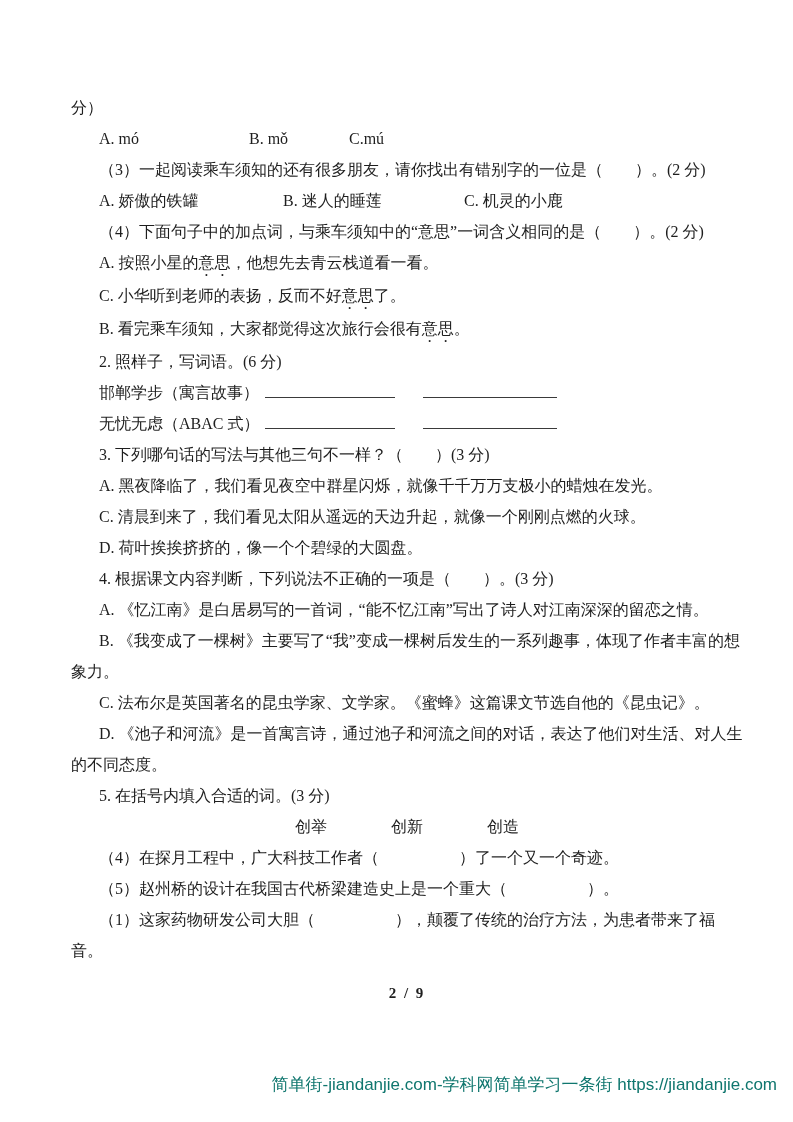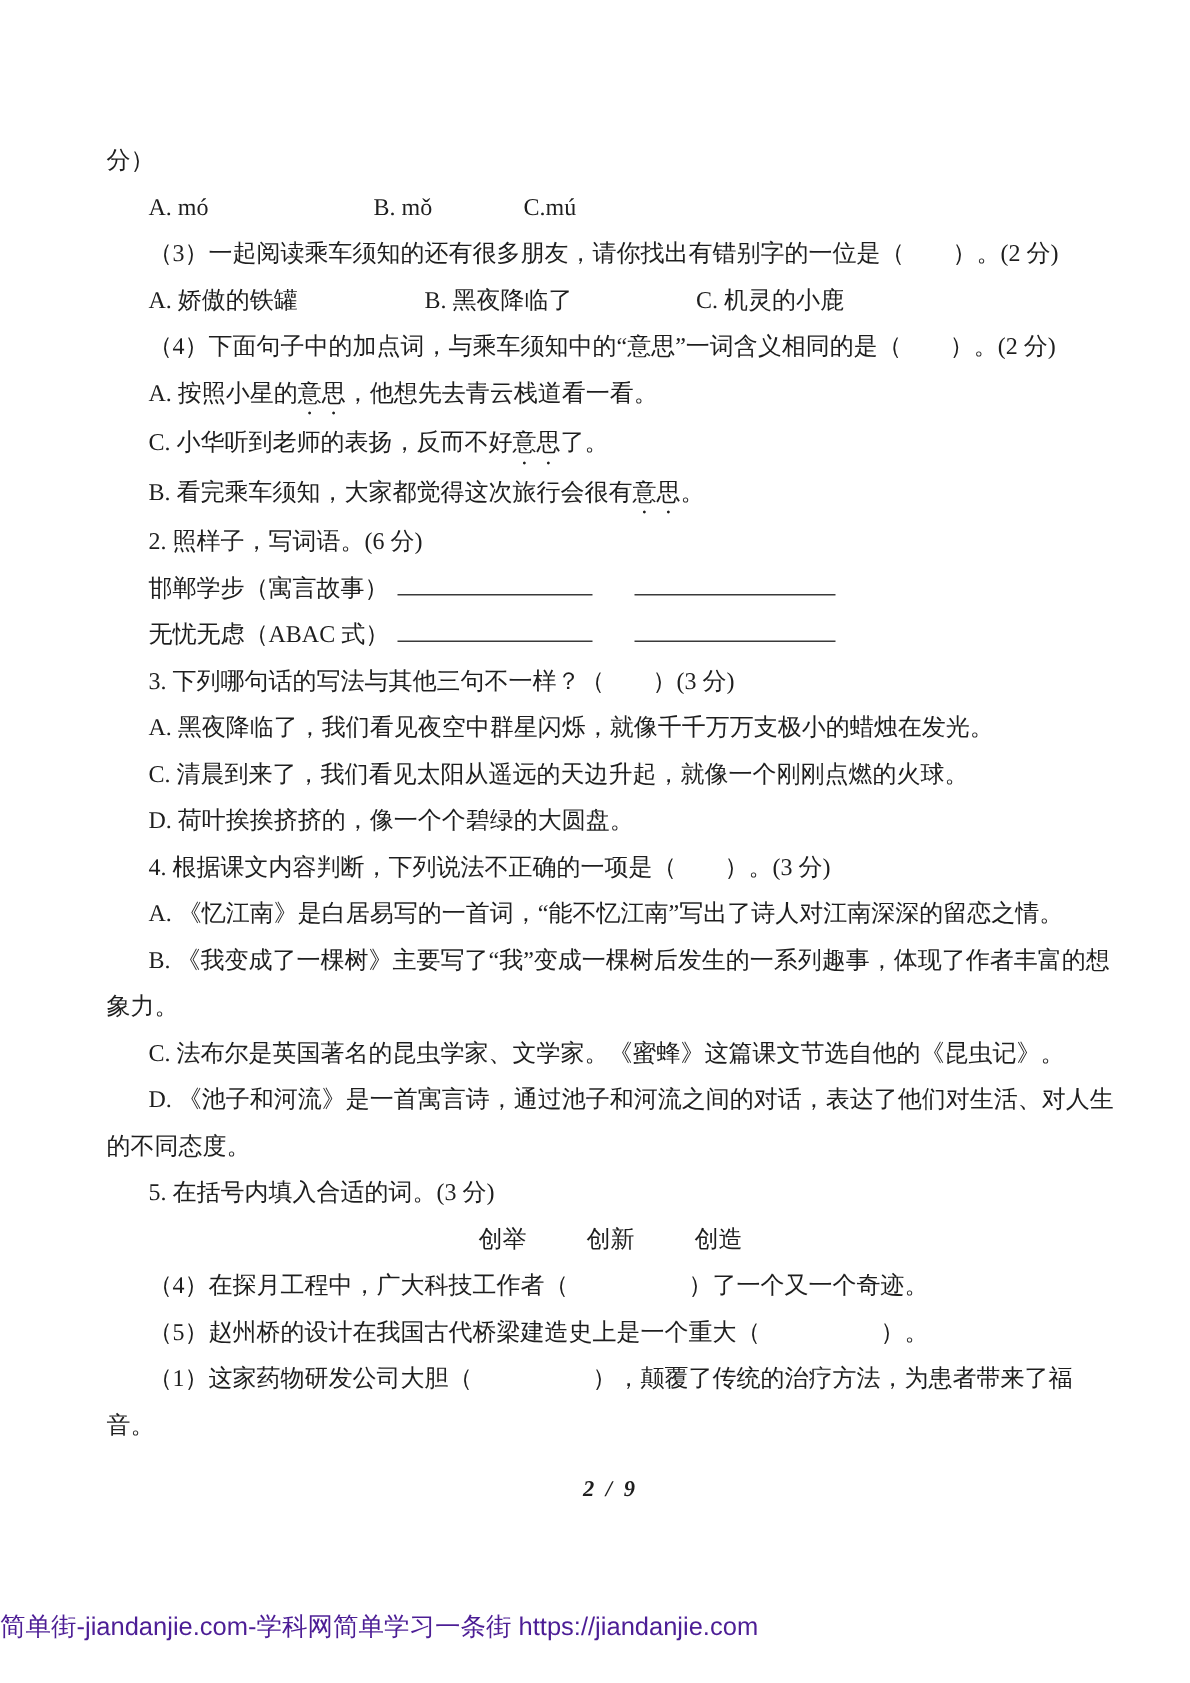--- a/index.html
+++ b/index.html
@@ -23,46 +23,46 @@
     border-bottom:1px solid #3a3a3a;
     vertical-align:baseline;margin-left:6px;
   }
   .blank + .blank{width:134px;margin-left:28px;}
   .emph{
     -webkit-text-emphasis:filled dot;
     -webkit-text-emphasis-position:under right;
     text-emphasis:filled dot;
     text-emphasis-position:under right;
   }
-  .bank{display:flex;justify-content:center;gap:40px;margin:0;text-indent:0;}
+  .bank{display:flex;justify-content:center;gap:64px;margin:0;text-indent:0;}
   .pagenum{
     text-align:center;font-weight:bold;font-size:15px;
-    margin-top:12px;letter-spacing:2px;text-indent:0;font-style:italic;
+    margin-top:12px;letter-spacing:2px;text-indent:0;
   }
   .footer{
     position:absolute;left:0;right:16px;bottom:26px;
-    text-align:left;color:#4c1d95;font-size:17px;
+    text-align:right;color:#0f766e;font-size:17px;
     font-family:"Liberation Sans","DejaVu Sans",sans-serif;
   }
 </style>
 </head>
 <body>
 
 <div class="page">
 
   <p class="ln noindent">分）</p>
 
   <p class="ln">
     <span class="cell w150">A. mó</span><span class="cell w100">B. mǒ</span><span class="cell">C.mú</span>
   </p>
 
   <p class="ln">（3）一起阅读乘车须知的还有很多朋友，请你找出有错别字的一位是（　　）。(2 分)</p>
 
   <p class="ln">
-    <span class="cell w184">A. 娇傲的铁罐</span><span class="cell w181">B. 黑夜降临了</span><span class="cell">C. 机灵的小鹿</span>
+    <span class="cell w184">A. 娇傲的铁罐</span><span class="cell w181">B. 迷人的睡莲</span><span class="cell">C. 机灵的小鹿</span>
   </p>
 
   <p class="ln">（4）下面句子中的加点词，与乘车须知中的“意思”一词含义相同的是（　　）。(2 分)</p>
 
   <p class="ln"><span>A. 按照小星的</span><span class="emph">意思</span><span>，他想先去青云栈道看一看。</span></p>
 
   <p class="ln"><span>C. 小华听到老师的表扬，反而不好</span><span class="emph">意思</span><span>了。</span></p>
 
   <p class="ln"><span>B. 看完乘车须知，大家都觉得这次旅行会很有</span><span class="emph">意思</span><span>。</span></p>
 

